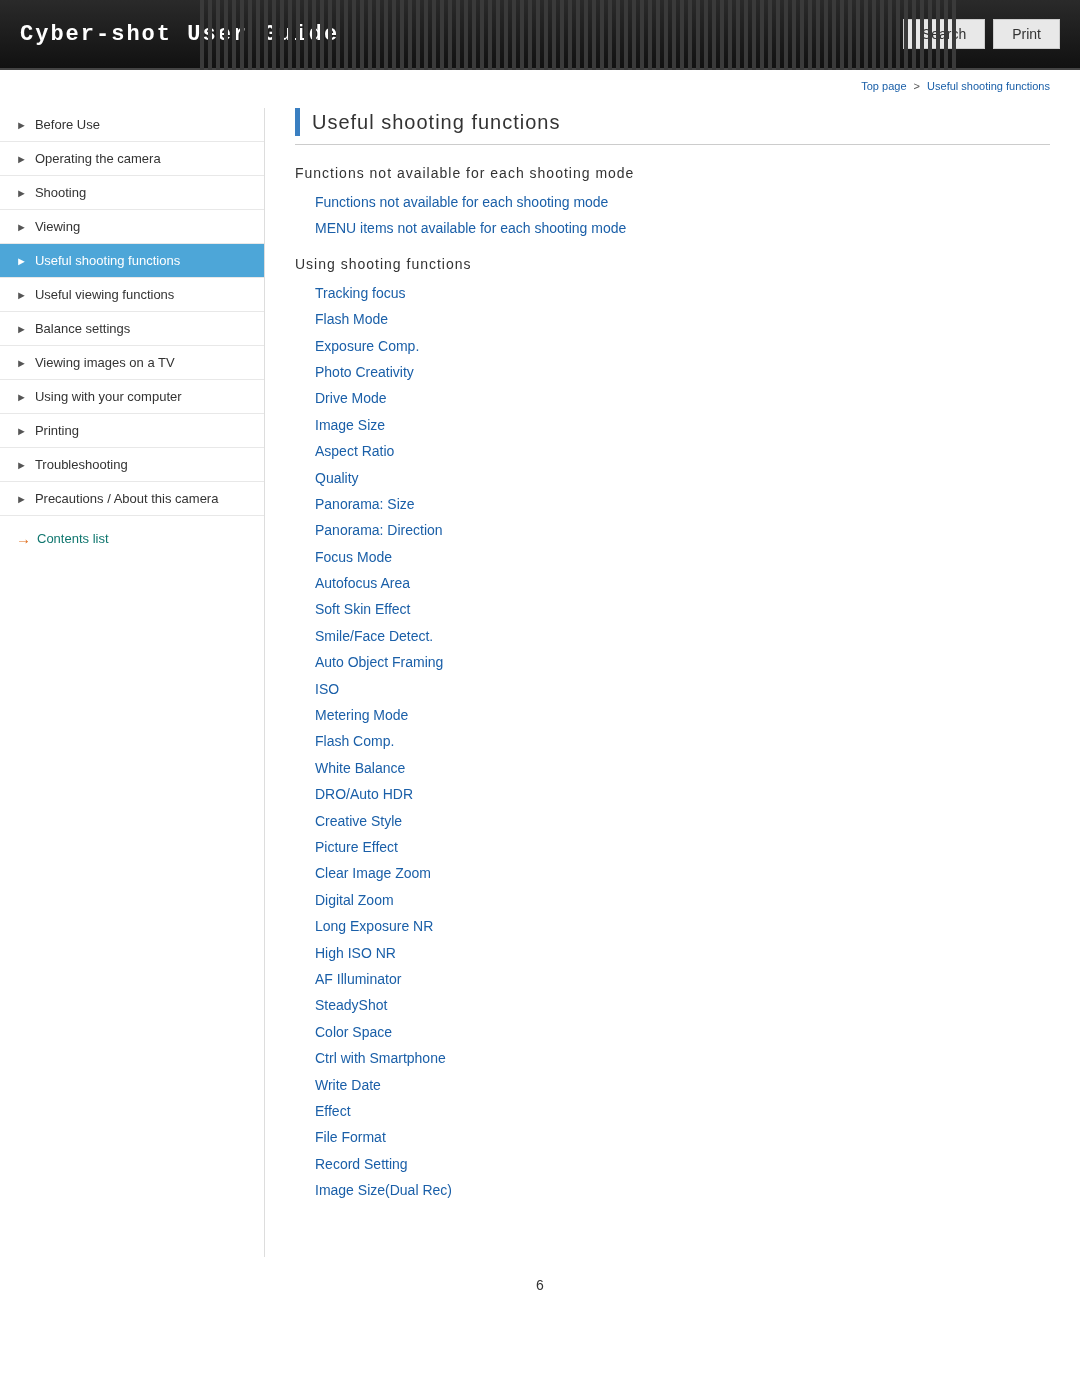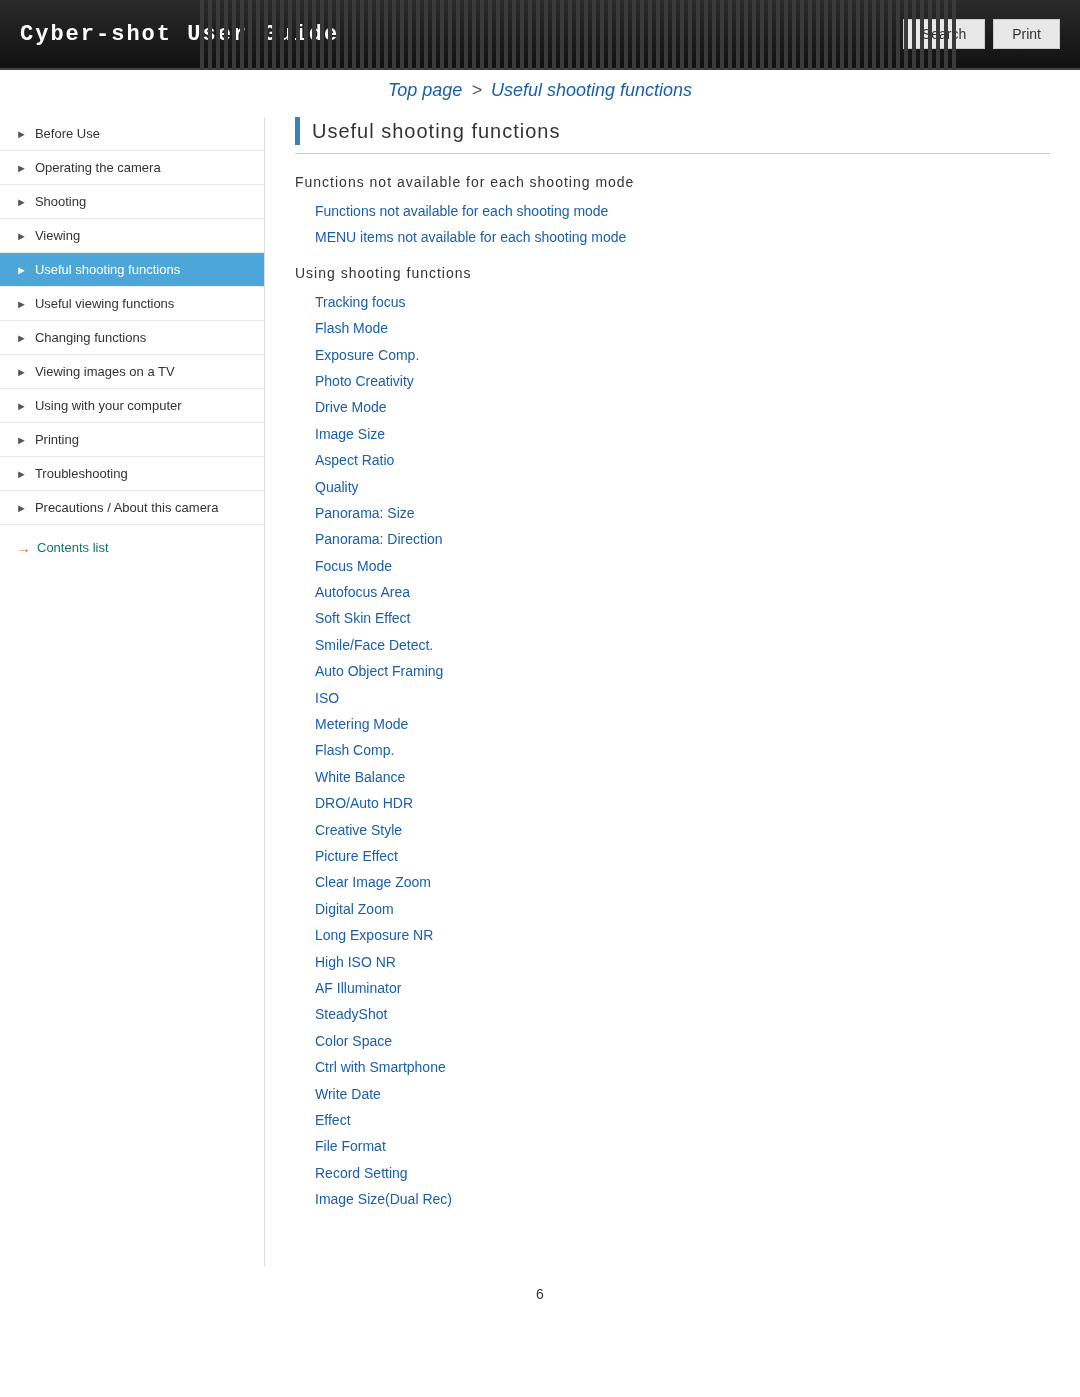--- a/index.html
+++ b/index.html
@@ -38,24 +38,23 @@
       background: #e8e8e8;
       border: 1px solid #ccc;
       padding: 6px 18px;
       font-size: 14px;
       cursor: pointer;
       color: #333;
     }
 
     
     .breadcrumb-bar {
-      text-align: center;
+      text-align: right;
       padding: 10px 30px 6px 30px;
-      font-size: 18px;
-      font-style: italic;
+      font-size: 11px;
     }
     .breadcrumb-link {
       color: #1a5fa8;
       text-decoration: none;
     }
     .breadcrumb-sep { color: #555; margin: 0 4px; }
 
     
     .main-layout {
       display: flex;
@@ -328,21 +327,21 @@
     <div class="sidebar-item active">
       <span class="sidebar-arrow">►</span>
       <span>Useful shooting functions</span>
     </div>
     <div class="sidebar-item">
       <span class="sidebar-arrow">►</span>
       <span>Useful viewing functions</span>
     </div>
     <div class="sidebar-item">
       <span class="sidebar-arrow">►</span>
-      <span>Changing functions</span>
+      <span>Balance settings</span>
     </div>
     <div class="sidebar-item">
       <span class="sidebar-arrow">►</span>
       <span>Viewing images on a TV</span>
     </div>
     <div class="sidebar-item">
       <span class="sidebar-arrow">►</span>
       <span>Using with your computer</span>
     </div>
     <div class="sidebar-item">

